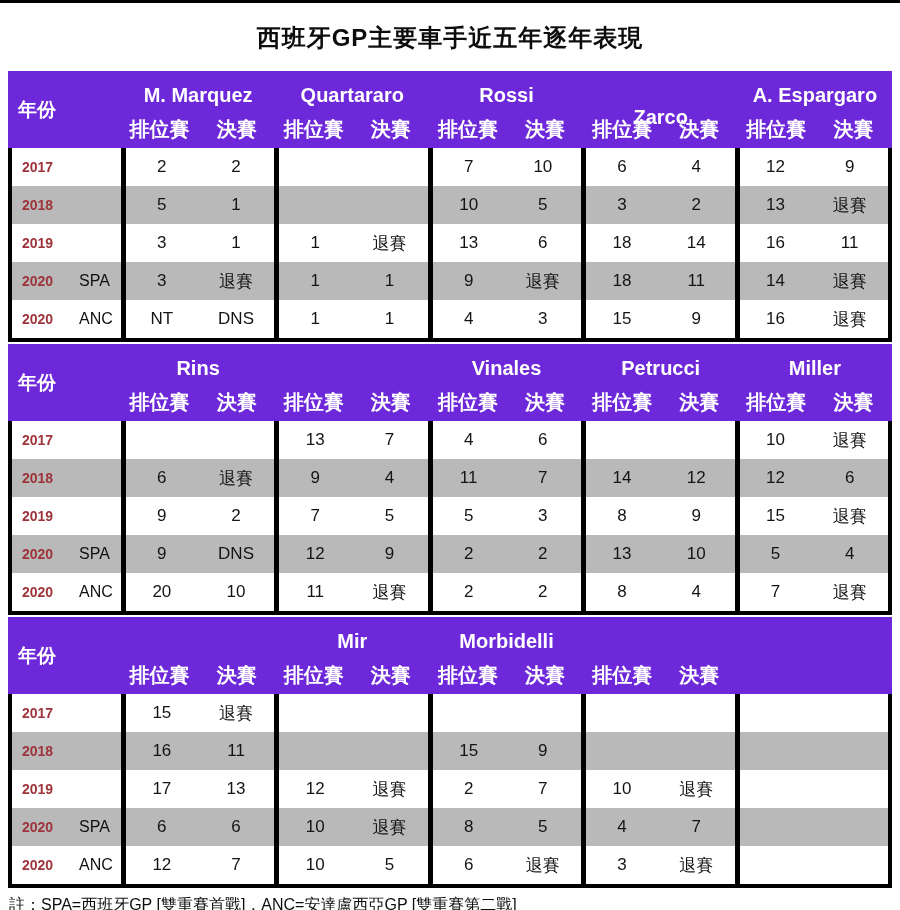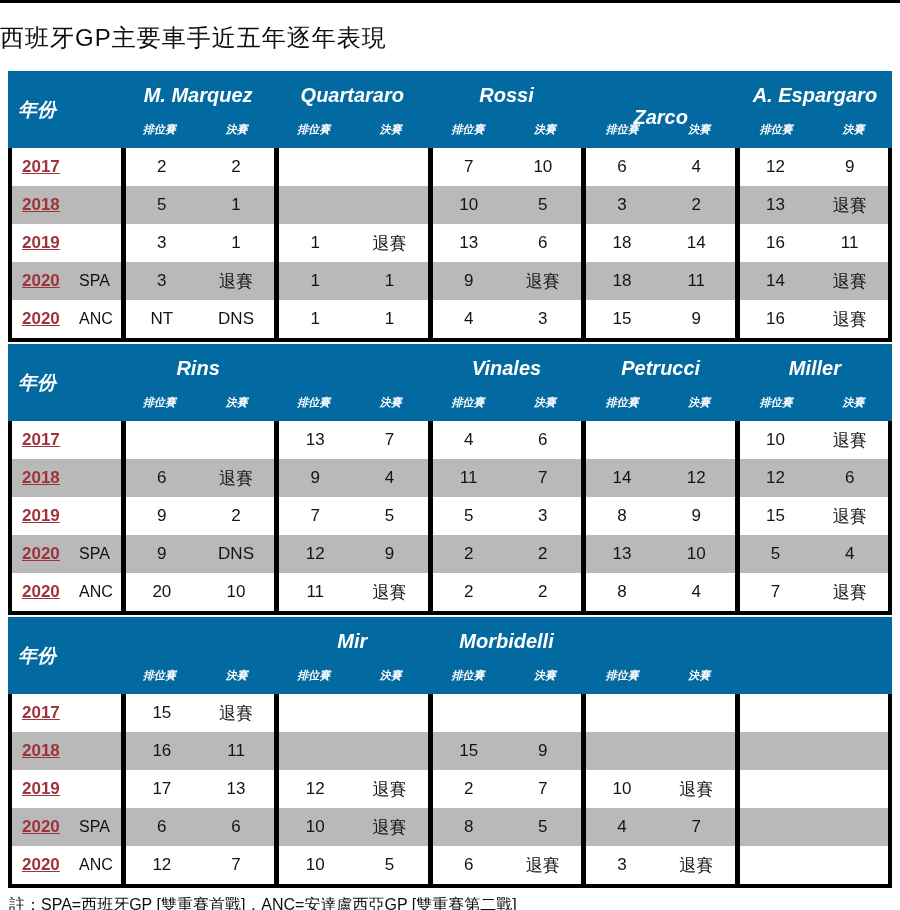--- a/index.html
+++ b/index.html
@@ -10,37 +10,37 @@
     font-family: "Liberation Sans", sans-serif;
     box-sizing: border-box;
   }
   *, *::before, *::after { box-sizing: border-box; }
 
   .top-rule { height: 3px; background: #000; width: 100%; }
 
   .title {
     margin: 0;
     padding: 19px 0 17px 0;
+    text-align: center;
     font-size: 24px;
-    font-weight: normal;
+    font-weight: bold;
     color: #0d0d0d;
     letter-spacing: 1px;
   }
 
   .table-wrap { margin: 0 8px; }
 
   .section { margin-bottom: 2px; border-bottom: 4px solid #000; }
 
   .sec-header {
-    background: #0369a1;
+    background: #6d28d9;
     color: #fff;
     display: grid;
     grid-template-columns: 113px repeat(10, 1fr);
     grid-template-rows: 40px 37px;
-    font-style: italic;
   }
   .year-label {
     grid-column: 1; grid-row: 1 / 3;
     align-self: center;
     padding-left: 10px;
     font-size: 19px;
     font-weight: bold;
   }
   .rider-name {
     grid-row: 1;
@@ -48,21 +48,21 @@
     align-self: center;
     padding-top: 8px;
     font-size: 20px;
     font-weight: bold;
     white-space: nowrap;
   }
   .sub-label {
     grid-row: 2;
     text-align: center;
     align-self: center;
-    font-size: 11px;
+    font-size: 20px;
     font-weight: bold;
   }
 
   .sec-body .row {
     display: grid;
     grid-template-columns: 109px repeat(10, 1fr);
     height: 38px;
     border-left: 4px solid #000;
     border-right: 4px solid #000;
     background: #ffffff;
@@ -71,23 +71,22 @@
 
   .year-cell {
     display: flex;
     align-items: center;
     padding-left: 10px;
     height: 100%;
   }
   .year-text {
     color: #9e333a;
     font-weight: bold;
-    font-size: 17px;
+    font-size: 14px;
     width: 57px;
-    text-decoration: underline;
   }
   .year-tag { color: #111; font-size: 16px; }
 
   .cell {
     height: 100%;
     display: flex;
     align-items: center;
     justify-content: center;
     font-size: 17px;
     color: #141414;

